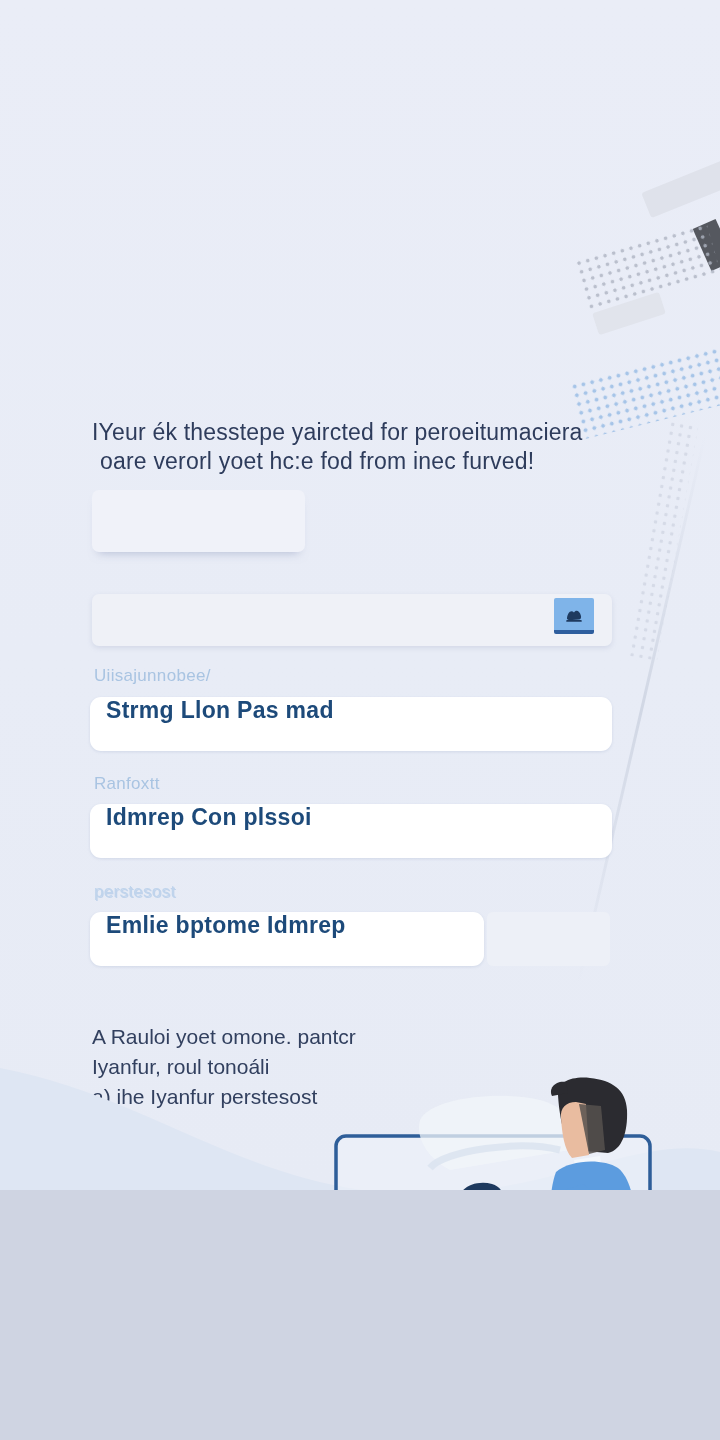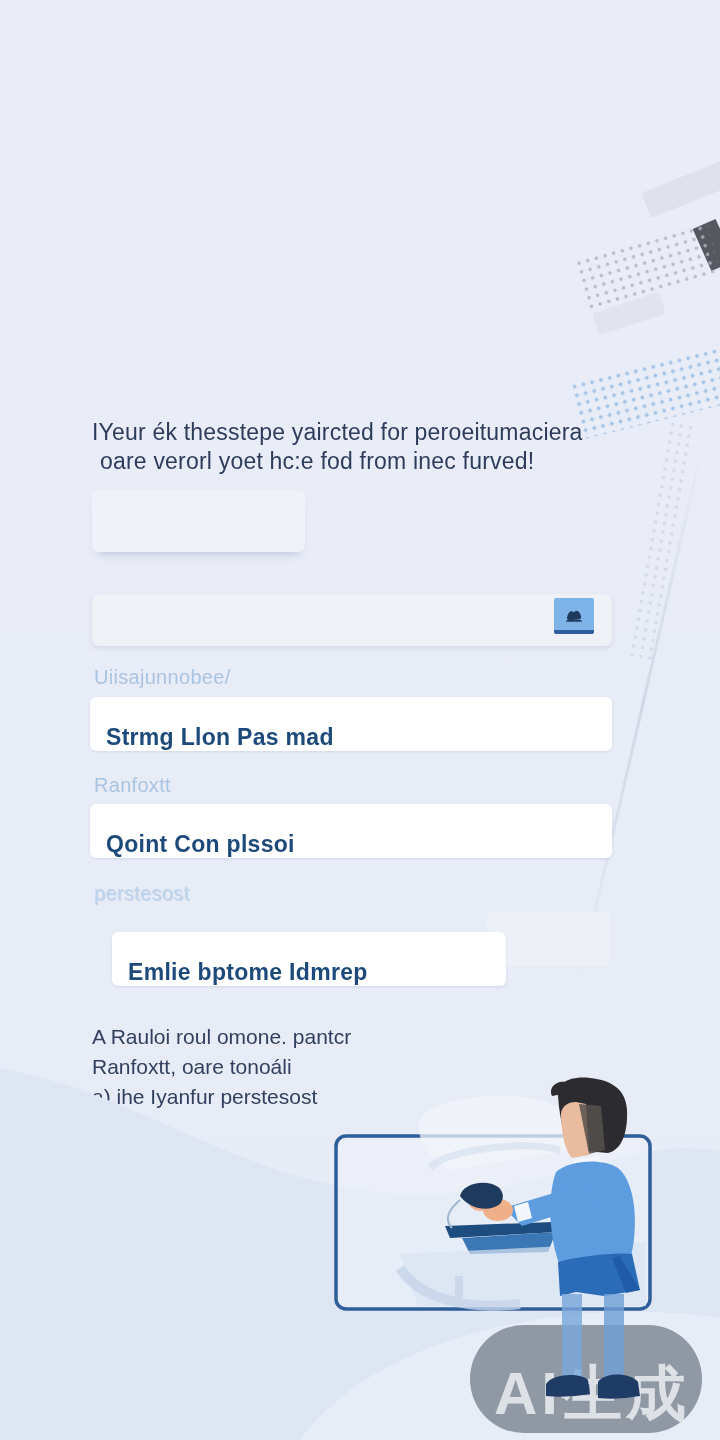--- a/index.html
+++ b/index.html
@@ -1,17 +1,17 @@
 <!DOCTYPE html>
 <html><head>
 <meta charset="utf-8">
 <style>
   html,body{margin:0;padding:0;background:#cfd4e2;}
   .screen{
-    position:relative;width:720px;height:1440px;overflow:hidden;
+    position:relative;width:720px;height:1190px;overflow:hidden;
     background:linear-gradient(180deg,#eaedf7 0%,#e8ecf6 55%,#e7ebf5 100%);
     font-family:"Liberation Sans", sans-serif;
   }
   
   .band{position:absolute;background:#dfe2eb;border-radius:3px;}
   .band1{left:642px;top:170px;width:118px;height:27px;transform:rotate(-22deg);}
   .band2{left:594px;top:302px;width:70px;height:23px;transform:rotate(-18deg);background:#e1e4ec;}
   .chip{position:absolute;left:701px;top:222px;width:25px;height:46px;background:#55585f;transform:rotate(-24deg);}
   .dots{position:absolute;background-image:radial-gradient(circle,#aeb4c2 1.6px,transparent 2.2px);background-size:9px 9px;}
   .dots-a{left:578px;top:240px;width:138px;height:52px;transform:rotate(-16deg);opacity:.8;}
@@ -22,24 +22,24 @@
   
   .header{position:absolute;left:92px;top:418px;width:560px;color:#2e3c5c;font-size:23px;font-weight:500;line-height:29px;letter-spacing:.2px;}
   .header .l2{margin-left:8px;}
   
   .box-empty{position:absolute;left:92px;top:490px;width:213px;height:62px;background:#f0f2f9;border-radius:7px;
     box-shadow:0 7px 10px -6px rgba(140,152,185,.55);}
   .box-bar{position:absolute;left:92px;top:594px;width:520px;height:52px;background:#eff1f7;border-radius:7px;
     box-shadow:0 2px 5px rgba(150,160,190,.25);}
   .icon-btn{position:absolute;right:18px;top:4px;width:40px;height:36px;background:#7fb4e9;border:none;
     border-bottom:4px solid #2e5e9e;border-radius:2px;padding:0;display:flex;align-items:center;justify-content:center;cursor:pointer;}
-  .field-label{position:absolute;left:94px;color:#a9c4e2;font-size:20px;font-weight:500;letter-spacing:.3px;}
+  .field-label{position:absolute;left:94px;color:#a9c4e2;font-size:17px;font-weight:500;letter-spacing:.3px;}
   .field-label.faint{color:#c0d4ec;text-shadow:1px 1px 0 rgba(170,198,230,.65);}
-  .input-box{position:absolute;left:90px;width:522px;height:54px;background:#ffffff;border-radius:6px;
-    box-shadow:0 1px 3px rgba(120,140,180,.20);display:flex;align-items:flex-end;padding-left:16px;box-sizing:border-box;}
+  .input-box{position:absolute;left:90px;width:522px;height:54px;background:#ffffff;border-radius:11px;
+    box-shadow:0 1px 3px rgba(120,140,180,.20);display:flex;align-items:flex-start;padding-left:16px;box-sizing:border-box;}
   .input-box.short{width:394px;}
   .input-text{color:#1d4a7a;font-size:23px;font-weight:bold;letter-spacing:.3px;}
   .gray-seg{position:absolute;left:487px;top:912px;width:123px;height:54px;background:#edf0f7;border-radius:6px;}
   
   .paragraph{position:absolute;left:92px;top:1022px;width:420px;color:#32405f;font-size:21px;line-height:30px;}
   
   .caption{position:absolute;left:298px;top:1366px;color:#8fa6c6;font-size:24px;letter-spacing:1.5px;}
   
   .illus{position:absolute;left:0;top:1000px;width:720px;height:440px;}
 </style>
@@ -72,32 +72,32 @@
     </button>
   </div>
 
   <div class="field-label" style="top:666px;">Uiisajunnobee/</div>
   <div class="input-box" style="top:697px;">
     <span class="input-text">Strmg Llon Pas mad</span>
   </div>
 
   <div class="field-label" style="top:774px;">Ranfoxtt</div>
   <div class="input-box" style="top:804px;">
-    <span class="input-text">Qoint Con plssoi</span>
+    <span class="input-text">Idmrep Con plssoi</span>
   </div>
 
   <div class="field-label faint" style="top:882px;">perstesost</div>
   <div class="gray-seg"></div>
-  <div class="input-box short" style="top:932px;margin-left:22px;">
+  <div class="input-box short" style="top:912px;">
     <span class="input-text">Emlie bptome Idmrep</span>
   </div>
 
   <div class="paragraph">
-    <div>A Rauloi roul omone. pantcr</div>
-    <div>Ranfoxtt, oare tonoáli</div>
+    <div>A Rauloi yoet omone. pantcr</div>
+    <div>Iyanfur, roul tonoáli</div>
     <div>a) ihe Iyanfur perstesost</div>
   </div>
 
   <div class="caption">Su3t RaUr! ĿŊOJ..</div>
 
   <svg class="illus" viewBox="0 0 720 440" width="720" height="440">
 
     <path d="M0,68 C150,96 250,190 410,194 C550,197 640,132 720,152 L720,440 L0,440 Z" fill="#dee6f3"></path>
     <path d="M300,440 C380,330 580,296 720,318 L720,440 Z" fill="#e7edf7" opacity="0.9"></path>
 

